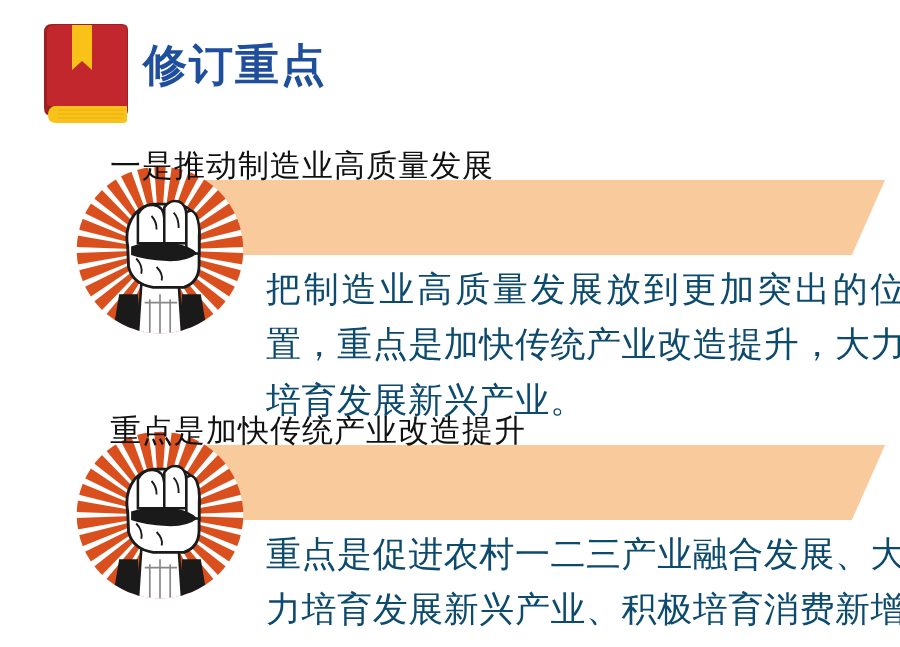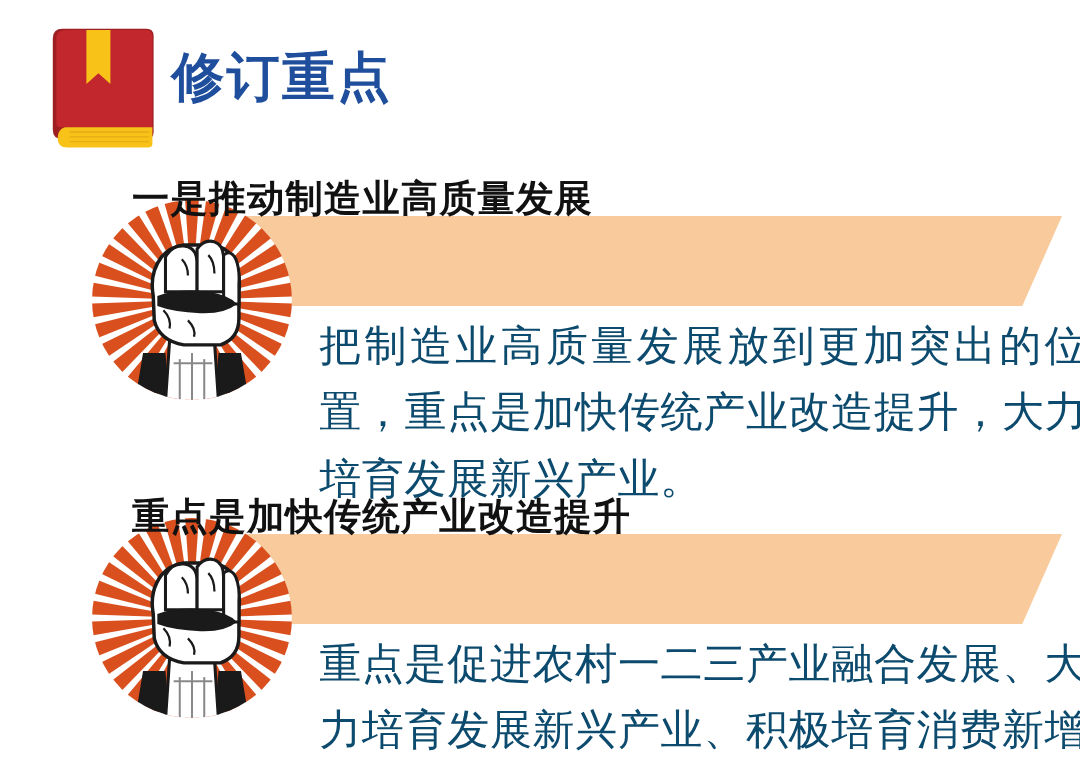--- a/index.html
+++ b/index.html
@@ -59,21 +59,21 @@
     height: 75px;
     background: #F9CB9C;
     clip-path: polygon(0 0, 100% 0, 95.5% 100%, 0 100%);
   }
   .banner-title {
     position: absolute;
     left: 110px;
     top: 50%;
     transform: translateY(-50%);
     font-size: 31px;
-    font-weight: bold;
+    font-weight: normal;
     color: #111111;
     letter-spacing: 1px;
     white-space: nowrap;
     line-height: 1;
   }
 
   .fist-badge {
     position: absolute;
     left: 75px;
     top: 0px;

